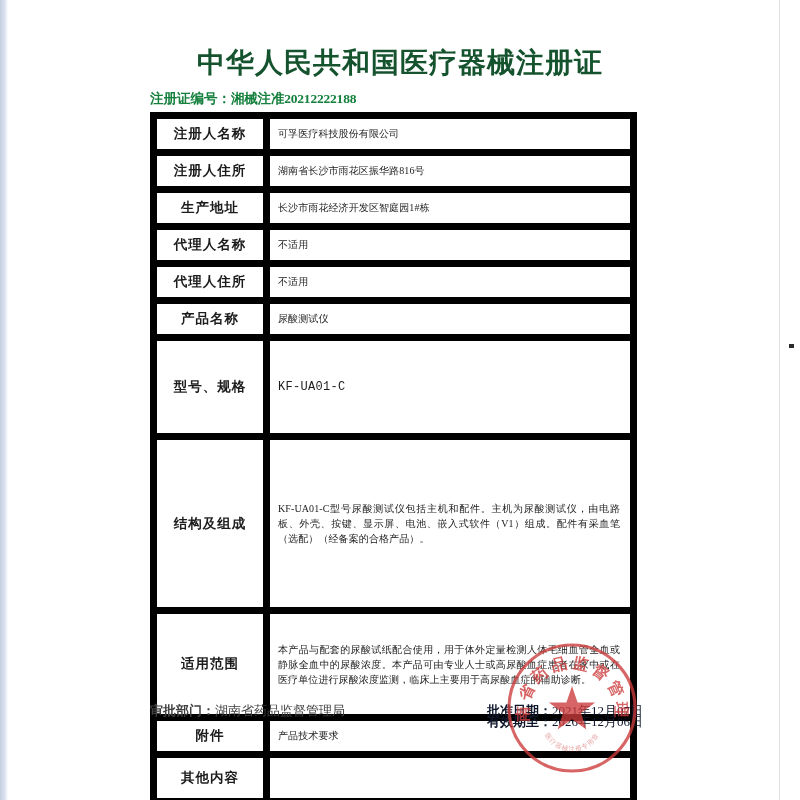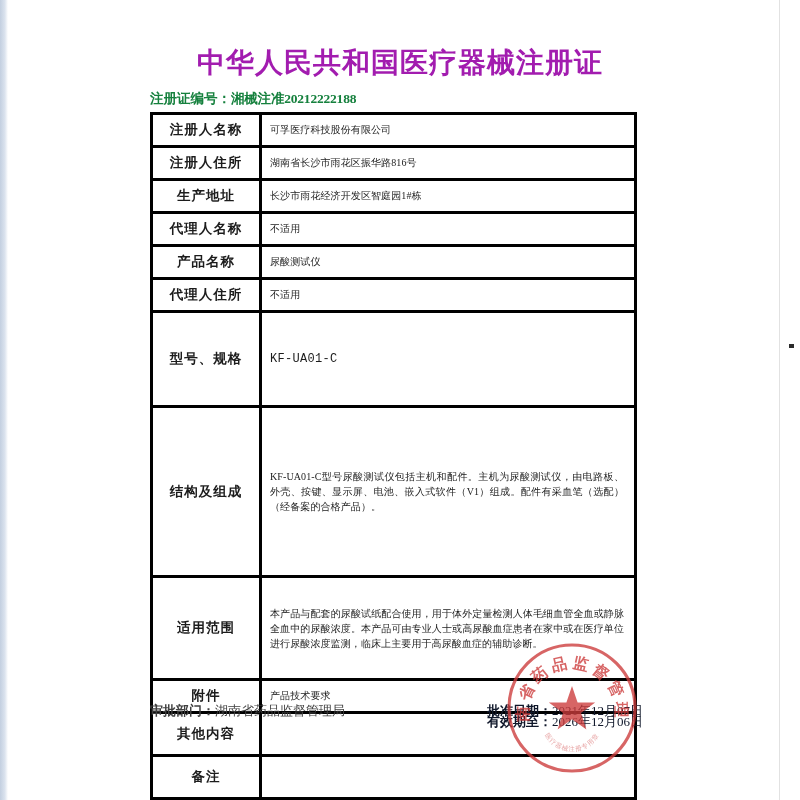--- a/index.html
+++ b/index.html
@@ -42,21 +42,21 @@
   }
 
   #doc-title {
     position: absolute;
     left: 0; top: 44px;
     width: 800px;
     text-align: center;
     font-size: 28px;
     font-weight: bold;
     letter-spacing: 1px;
-    color: #a21caf;
+    color: #14532d;
     font-family: "DejaVu Serif", "Liberation Serif", serif;
   }
 
   #reg-number-line {
     position: absolute;
     left: 150px; top: 90px;
     font-size: 13.5px;
     font-weight: bold;
     color: #15803d;
     white-space: nowrap;
@@ -68,21 +68,21 @@
 
   
   #cert-table {
     position: absolute;
     left: 150px; top: 112px;
     width: 487px;
     border-collapse: collapse;
     table-layout: fixed;
   }
   #cert-table td {
-    border: 3px solid #000000;
+    border: 7px solid #000000;
     padding: 0;
     vertical-align: middle;
     color: #1c1c1c;
     margin-left: 16px;
   }
   #cert-table td.lbl {
     width: 102px;
     text-align: center;
     font-size: 13.5px;
     font-weight: bold;
@@ -176,26 +176,26 @@
       </tr>
       <tr>
         <td class="lbl">生产地址</td>
         <td class="val">长沙市雨花经济开发区智庭园1#栋</td>
       </tr>
       <tr>
         <td class="lbl">代理人名称</td>
         <td class="val">不适用</td>
       </tr>
       <tr>
+        <td class="lbl">代理人住所</td>
+        <td class="val">不适用</td>
+      </tr>
+      <tr>
         <td class="lbl">产品名称</td>
         <td class="val">尿酸测试仪</td>
-      </tr>
-      <tr>
-        <td class="lbl">代理人住所</td>
-        <td class="val">不适用</td>
       </tr>
       <tr class="r-tall">
         <td class="lbl">型号、规格</td>
         <td class="val mono">KF-UA01-C</td>
       </tr>
       <tr class="r-struct">
         <td class="lbl">结构及组成</td>
         <td class="val para">KF-UA01-C型号尿酸测试仪包括主机和配件。主机为尿酸测试仪，由电路板、外壳、按键、显示屏、电池、嵌入式软件（V1）组成。配件有采血笔（选配）（经备案的合格产品）。</td>
       </tr>
       <tr class="r-scope">

